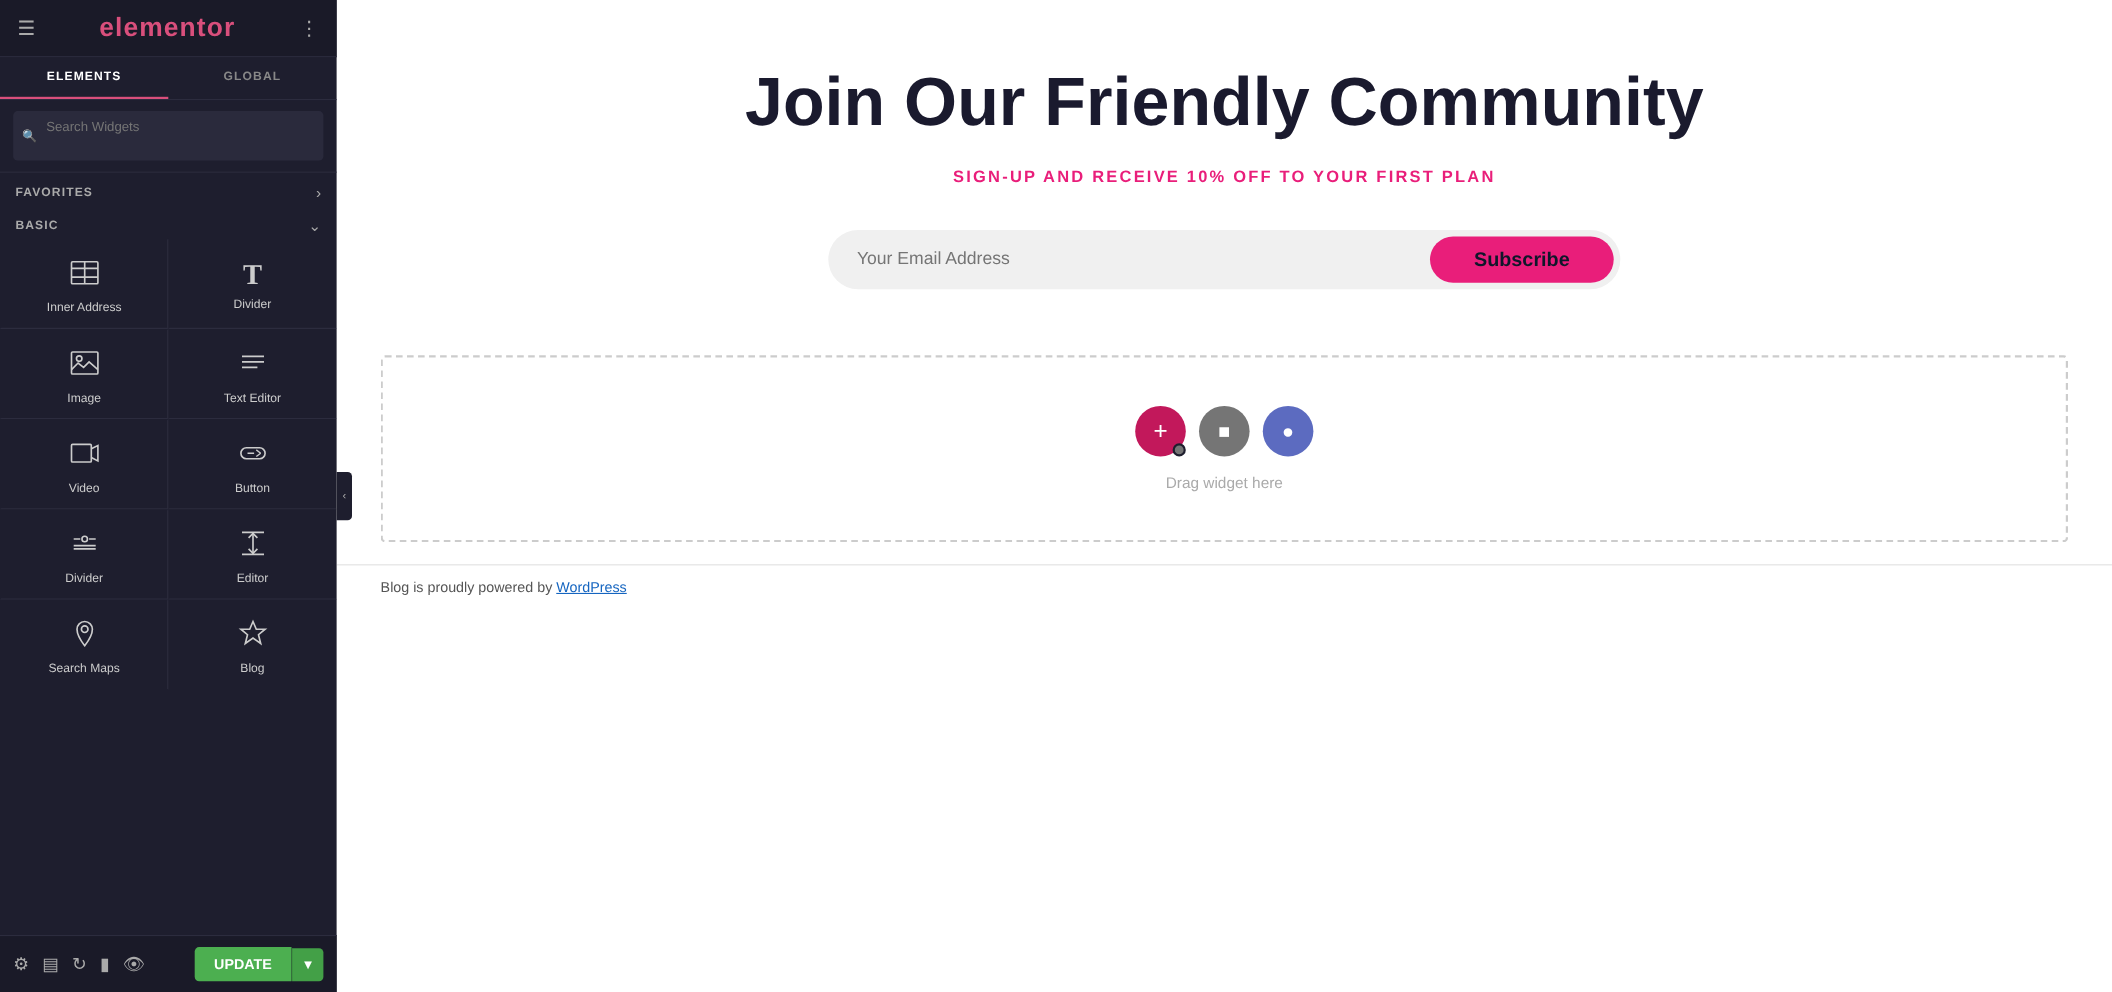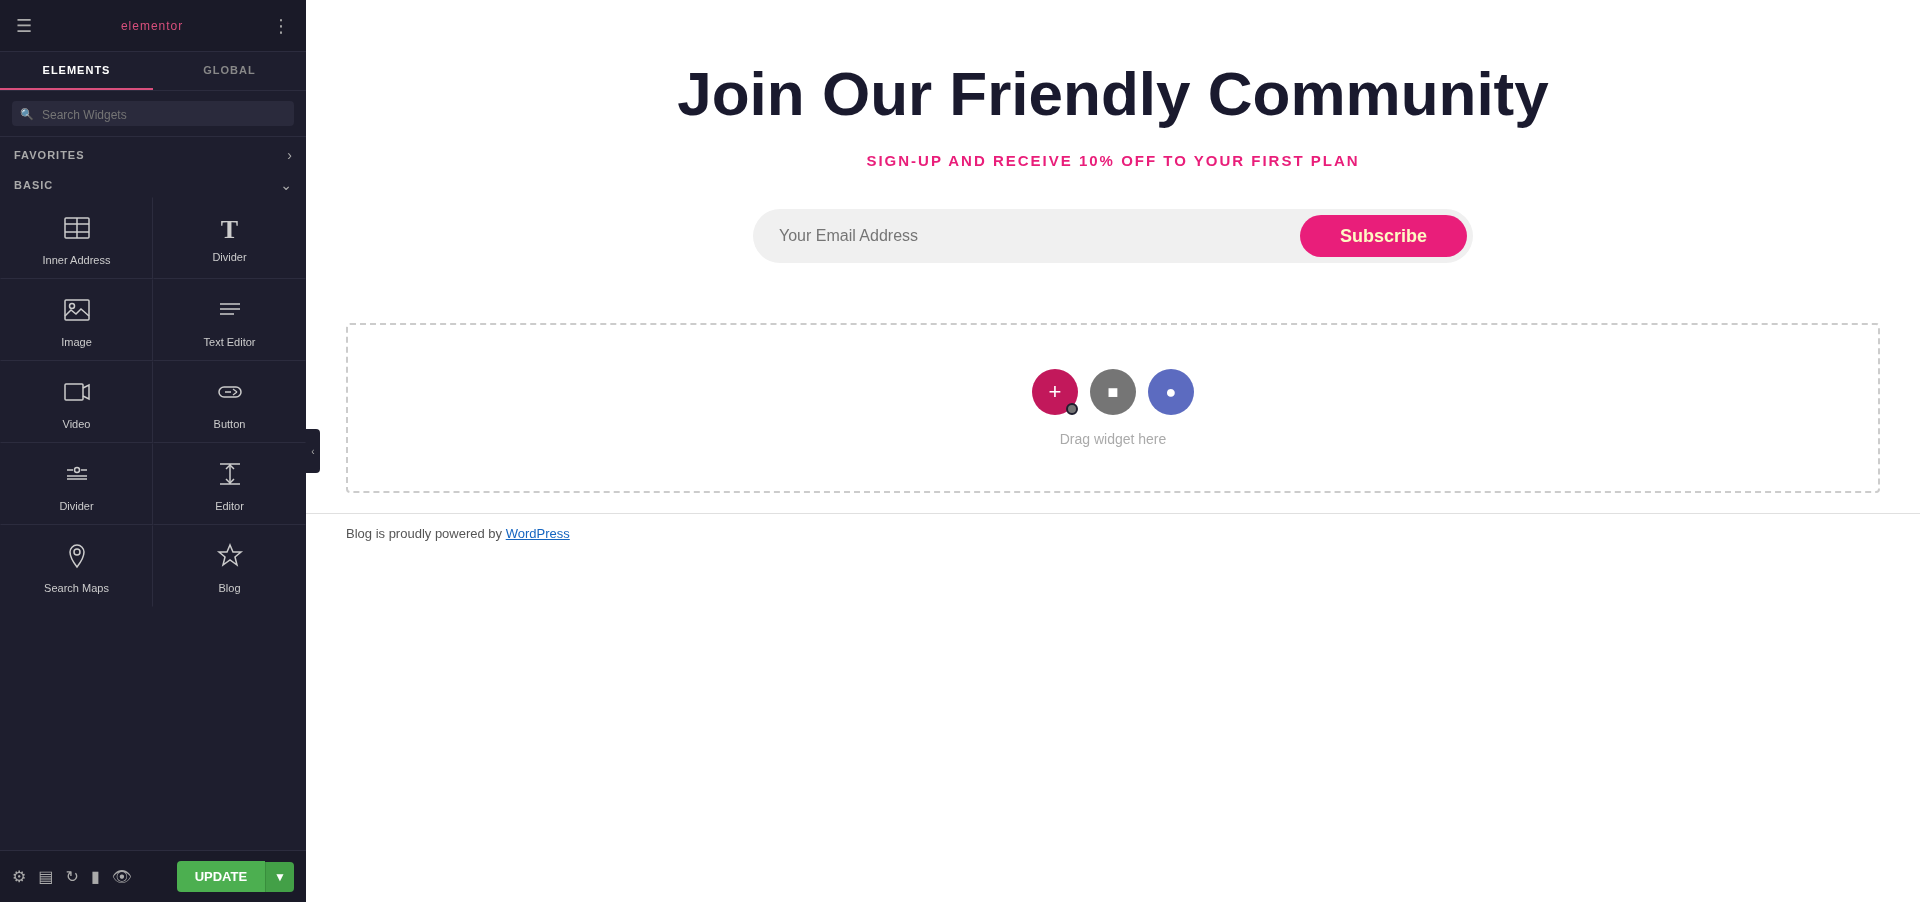--- a/index.html
+++ b/index.html
@@ -6,21 +6,21 @@
     body { font-family: -apple-system, BlinkMacSystemFont, 'Segoe UI', sans-serif; display: flex; flex-direction: column; height: 902px; overflow: hidden; background: #f0f0f0; }
 
     
     .app-container { display: flex; height: 100%; }
 
     
     .sidebar { width: 306px; background: #1e1e2e; display: flex; flex-direction: column; height: 100%; flex-shrink: 0; }
 
     .sidebar-header { display: flex; align-items: center; justify-content: space-between; padding: 0 16px; height: 52px; background: #1a1a28; border-bottom: 1px solid #2c2c3e; }
 
-    .sidebar-logo { color: #d94f7c; font-size: 12px; font-weight: 400; letter-spacing: 1px; }
+    .sidebar-logo { color: #d94f7c; font-size: 24px; font-weight: 700; letter-spacing: 1px; }
 
     .sidebar-header-icons { display: flex; gap: 12px; }
 
     .sidebar-tabs { display: flex; border-bottom: 1px solid #2c2c3e; }
 
     .sidebar-tab { flex: 1; text-align: center; padding: 12px 0; font-size: 11px; font-weight: 600; letter-spacing: 1px; color: #888; cursor: pointer; text-transform: uppercase; }
 
     .sidebar-tab.active { color: #fff; border-bottom: 2px solid #d94f7c; }
 
     .sidebar-search { padding: 10px 12px; border-bottom: 1px solid #2c2c3e; }
@@ -78,21 +78,21 @@
     .page-hero { text-align: center; padding: 60px 20px 40px; }
 
     .hero-title { font-size: 62px; font-weight: 900; color: #1a1a2e; line-height: 1.1; margin-bottom: 24px; }
 
     .hero-subtitle { color: #e91e7a; font-size: 15px; font-weight: 700; letter-spacing: 2px; text-transform: uppercase; margin-bottom: 40px; }
 
     .email-form { display: flex; max-width: 720px; margin: 0 auto; gap: 0; background: #f0f0f0; border-radius: 40px; overflow: hidden; padding: 6px; }
 
     .email-input { flex: 1; background: transparent; border: none; padding: 12px 20px; font-size: 16px; color: #1d4ed8; outline: none; }
 
-    .subscribe-btn { background: #e91e7a; color: #fef9c3; border: none; border-radius: 34px; padding: 2px 40px; font-size: 18px; font-weight: 600; cursor: pointer; white-space: nowrap; }
+    .subscribe-btn { background: #e91e7a; color: #0f172a; border: none; border-radius: 34px; padding: 2px 40px; font-size: 18px; font-weight: 600; cursor: pointer; white-space: nowrap; }
 
     
     .drop-zone { margin: 20px 40px; border: 2px dashed #ccc; border-radius: 4px; min-height: 170px; display: flex; flex-direction: column; align-items: center; justify-content: center; gap: 16px; }
 
     .drop-zone-buttons { display: flex; gap: 12px; align-items: center; }
 
     .drop-btn { width: 46px; height: 46px; border-radius: 50%; border: none; cursor: pointer; display: flex; align-items: center; justify-content: center; font-size: 20px; color: #fff; }
 
     .drop-btn-add { background: #c2185b; }
     .drop-btn-folder { background: #757575; }
@@ -123,21 +123,21 @@
         </div>
       </div>
 
       <div class="sidebar-tabs">
         <div class="sidebar-tab active">ELEMENTS</div>
         <div class="sidebar-tab">GLOBAL</div>
       </div>
 
       <div class="sidebar-search">
         <div class="sidebar-search-wrap">
-          <input type="text" style="width: 100%; background: rgb(42, 42, 60); border: none; border-radius: 4px; padding: 7px 10px 4px 30px; color: #f97316; font-size: 12px; outline: none;" placeholder="Search Widgets">
+          <input type="text" style="width: 100%; background: rgb(42, 42, 60); border: none; border-radius: 4px; padding: 7px 10px 24px 30px; color: #f97316; font-size: 12px; outline: none;" placeholder="Search Widgets">
         </div>
       </div>
 
       <div class="sidebar-section">
         <div class="sidebar-section-header">
           <span class="sidebar-section-title">FAVORITES</span>
           <span class="sidebar-section-arrow">›</span>
         </div>
       </div>
 

